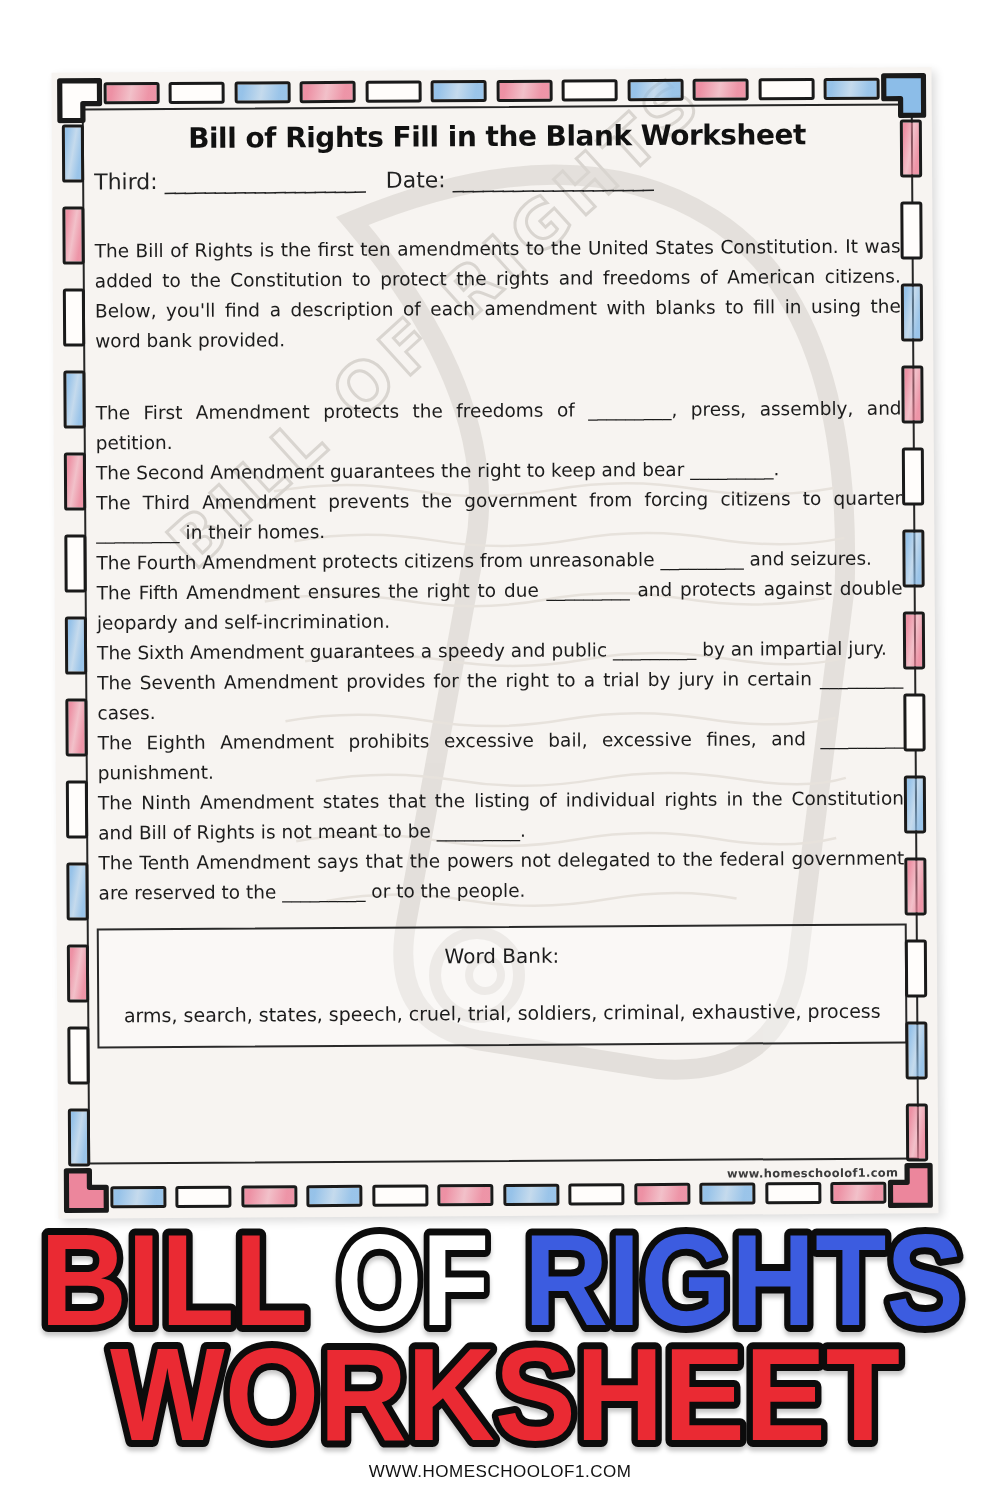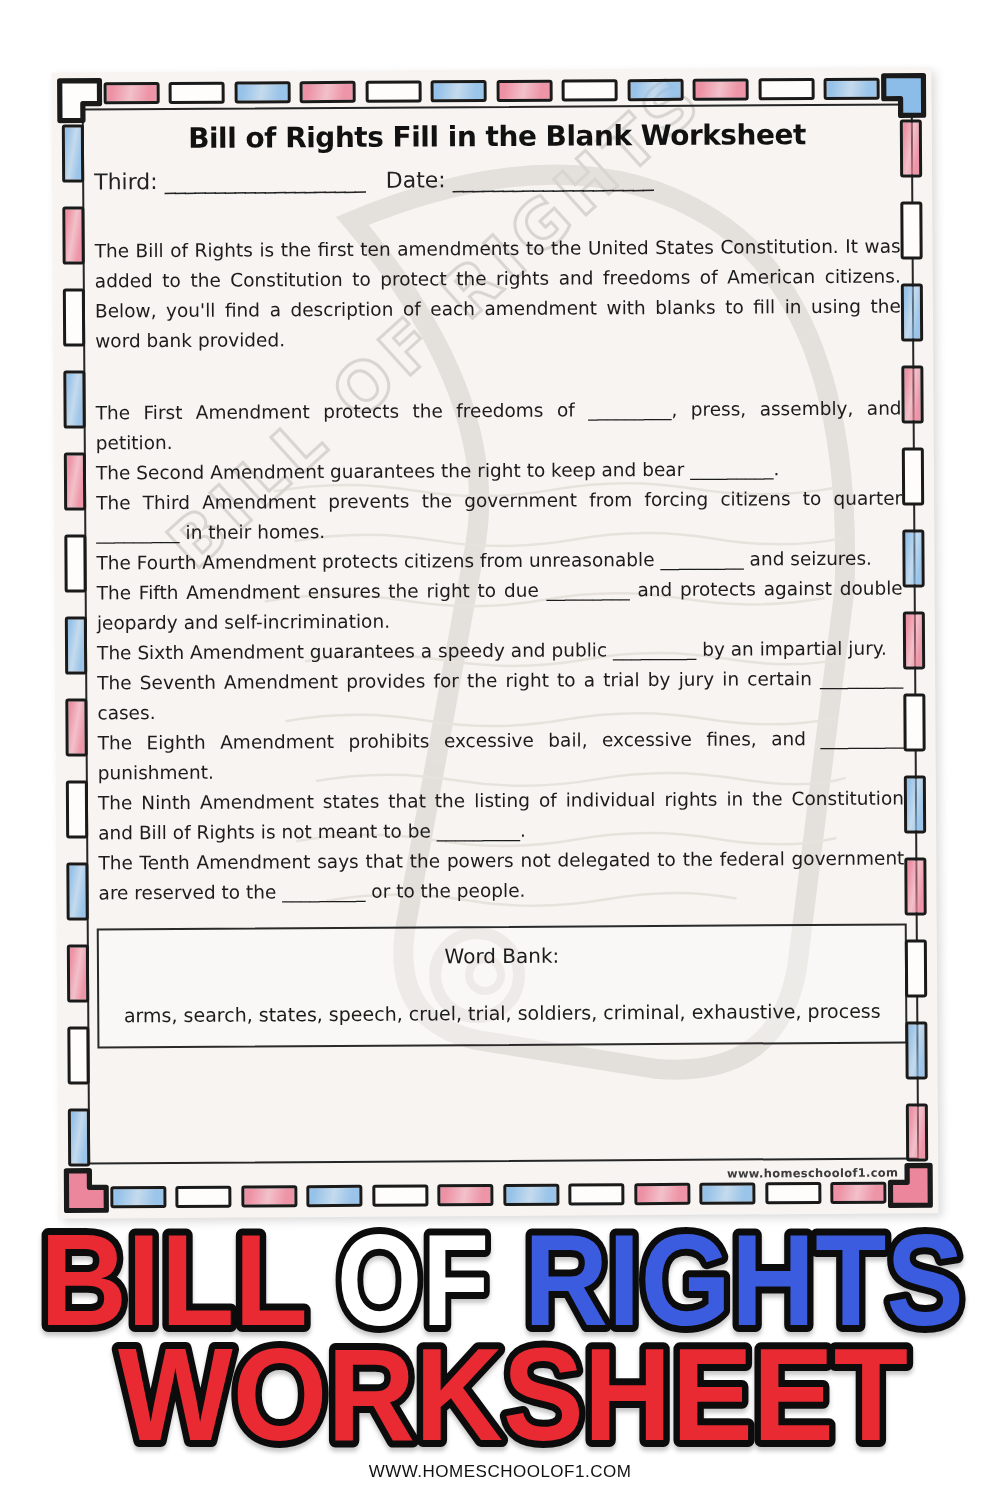--- a/index.html
+++ b/index.html
@@ -67,21 +67,21 @@
     padding:14px 10px 20px 10px;text-align:center;
   }
   .word-bank-label{font-size:20px;margin:2px 0 34px 0;}
   .word-bank-words{font-size:19px;}
   .site-url{
     position:absolute;right:40px;bottom:34px;z-index:4;
     font-size:11.5px;font-weight:700;color:#3c3c3c;letter-spacing:0.3px;
   }
   
   .banner-line1{position:absolute;left:0;top:1226px;width:1000px;height:116px;}
-  .banner-line2{position:absolute;left:8px;top:1338px;width:892px;height:120px;}
+  .banner-line2{position:absolute;left:0;top:1338px;width:892px;height:120px;}
   .banner-line1 svg,.banner-line2 svg{filter:drop-shadow(0 4px 2px rgba(0,0,0,0.22));}
   .banner-text{
     font-family:"Liberation Sans", sans-serif;font-weight:700;
     stroke-linejoin:round;paint-order:stroke fill;
   }
   .banner-footer{
     position:absolute;left:0;top:1462px;width:1000px;text-align:center;
     font-size:17px;letter-spacing:0.5px;color:#111;
     font-family:"Liberation Sans", sans-serif;
   }

